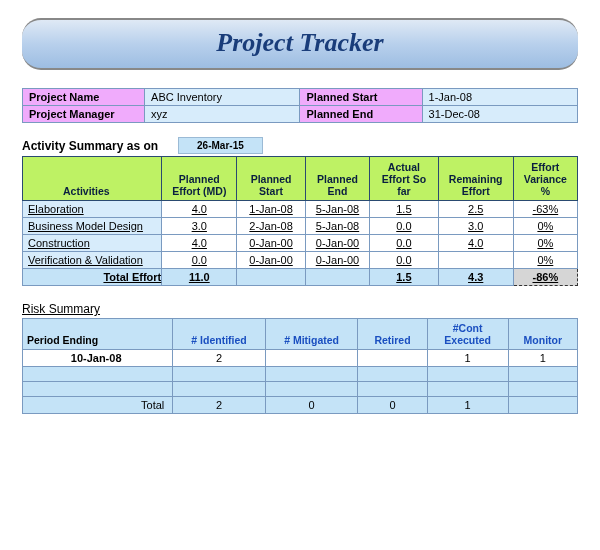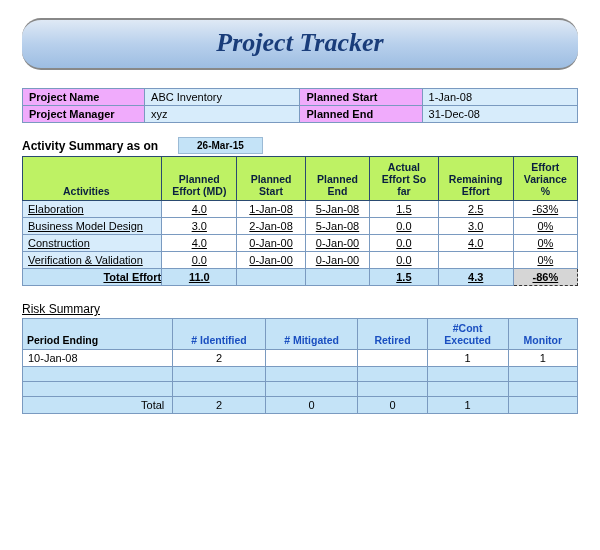--- a/index.html
+++ b/index.html
@@ -97,21 +97,21 @@
   .risk-table th.first { text-align: left; }
   .risk-table th.blue { color: #1a4fc0; }
   .risk-table td {
     border: 1px solid #7a9ac0;
     padding: 2px 5px;
     height: 15px;
     text-align: center;
     font-size: 11px;
     background: #fff;
   }
-  .risk-table td.name { text-align: left; padding-right: 8px; }
+  .risk-table td.name { text-align: center; padding-right: 8px; font-weight: bold; }
   .risk-table tr.empty td { background: #c4e3f7; }
   .risk-table tr.total td { background: #c4e3f7; font-weight: normal; }
   .risk-table tr.total td.name { text-align: right; }
   .risk-heading { font-size: 12px; margin-bottom: 2px; text-decoration: underline; }
 </style>
 </head>
 <body>
 <div class="page">
 
 <div class="title-bar">

